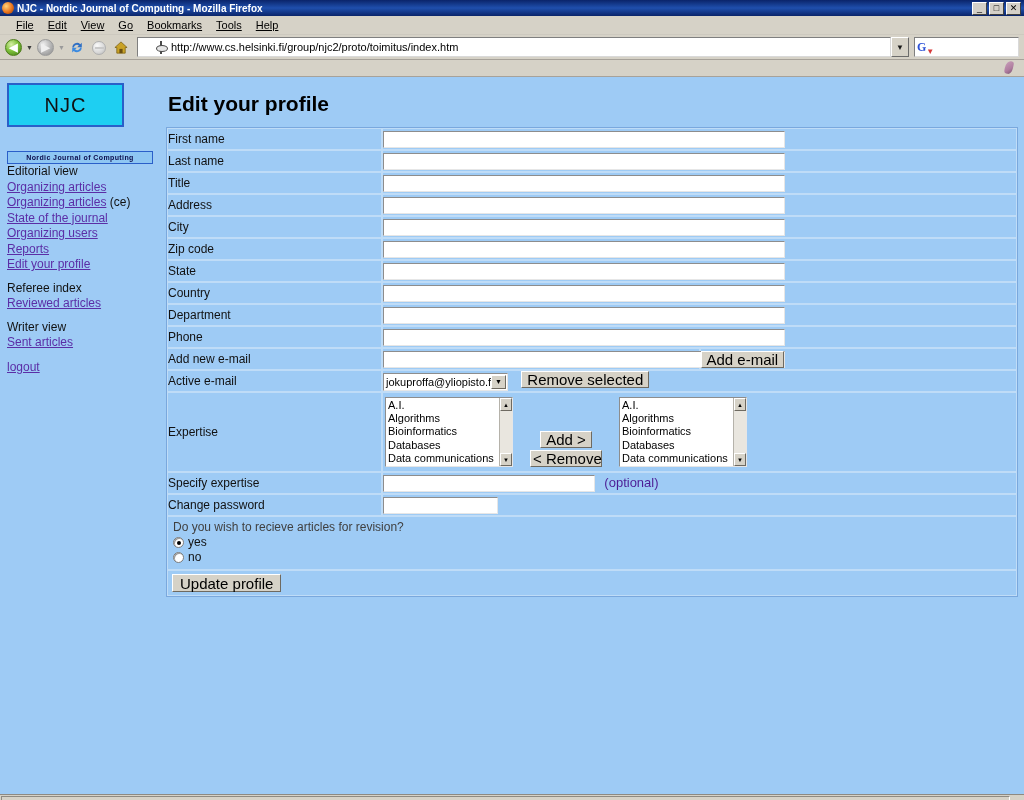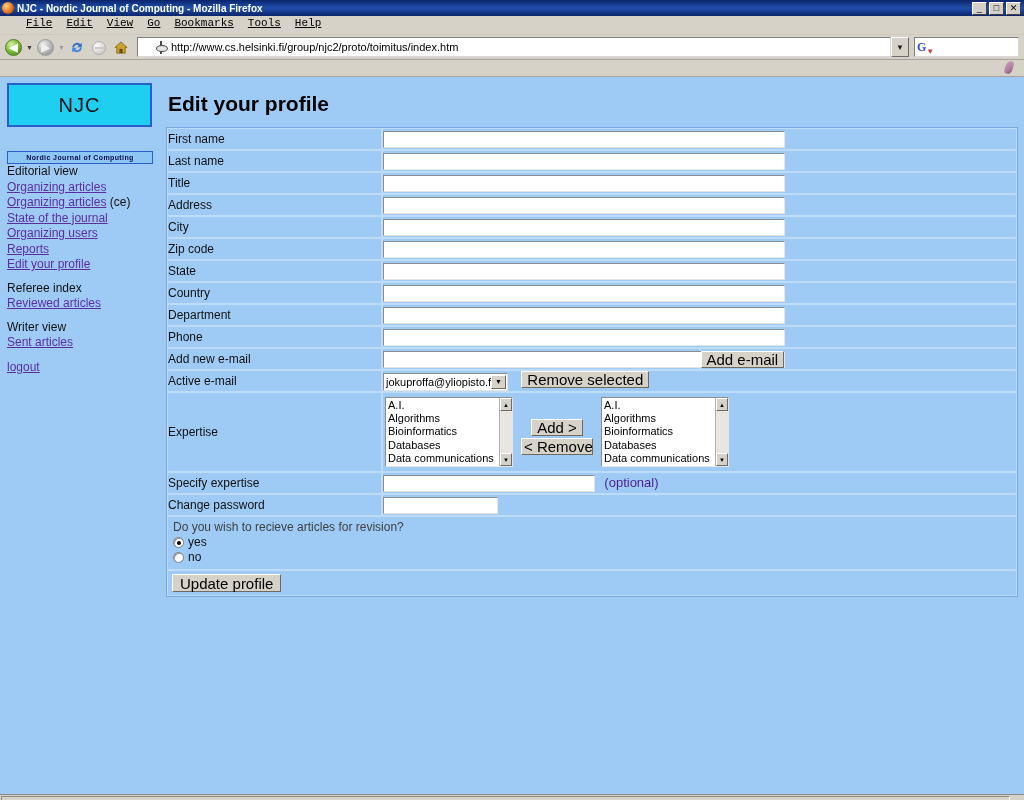--- a/index.html
+++ b/index.html
@@ -39,24 +39,23 @@
     border-color: #ffffff #404040 #404040 #ffffff;
     display: flex; align-items: center; justify-content: center;
     font-size: 9px; color: #000; line-height: 1;
     font-family: "Liberation Sans", sans-serif;
   }
 
   
   .menubar {
     height: 19px;
     background: #d6d2c7;
-    display: flex; align-items: flex-start;
-    padding-left: 20px;
+    display: flex; align-items: center;
+    padding-left: 10px;
     border-bottom: 1px solid #cdc9bf;
-    font-family: Liberation Mono, monospace;
   }
   .menu-item {
     font-size: 11px; color: #000;
     padding: 1px 8px 1px 6px;
     white-space: nowrap;
   }
   .menu-item u { text-decoration: underline; }
 
   
   .navbar {
@@ -170,21 +169,21 @@
     position: relative;
     height: 717px;
     background: #9ecbf5;
     overflow: hidden;
   }
   .content-row { display: flex; align-items: flex-start; }
 
   
   .sidebar { width: 166px; flex: 0 0 166px; padding: 6px 0 0 7px; }
   .njc-logo {
-    width: 145px; height: 44px;
+    width: 117px; height: 44px;
     background: #1ecff2;
     border: 2px solid #2a5fc9;
     display: flex; align-items: center; justify-content: center;
     font-size: 20px; color: #111;
     font-family: "Liberation Sans", sans-serif;
     letter-spacing: 1px;
   }
   .njc-banner {
     margin-top: 24px;
     width: 146px; height: 13px;
@@ -311,21 +310,21 @@
   .vscroll .sb {
     height: 13px; background: #d6d2c7;
     border: 1px solid; border-color: #ffffff #6e6a61 #6e6a61 #ffffff;
     display: flex; align-items: center; justify-content: center;
     font-size: 6px; color: #000;
   }
   .vscroll .track { flex: 1 1 auto; }
 
   .expertise-cell {
     padding: 4px 0 4px 2px;
-    display: flex; align-items: center; gap: 0;
+    display: flex; align-items: flex-end; gap: 9px;
   }
   .midbtns {
     display: flex; flex-direction: column; gap: 2px;
     padding: 10px 8px 0 8px; align-items: center;
   }
   .midbtns .btn { width: 52px; text-align: center; padding: 1px 2px; }
   .midbtns .btn.rem { width: 72px; }
 
   .radio {
     display: inline-block; width: 11px; height: 11px;

